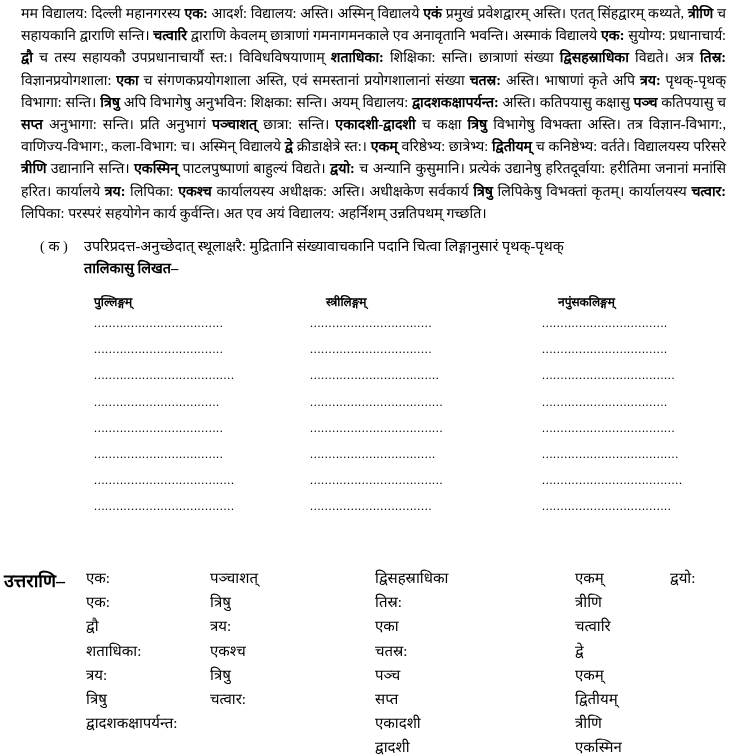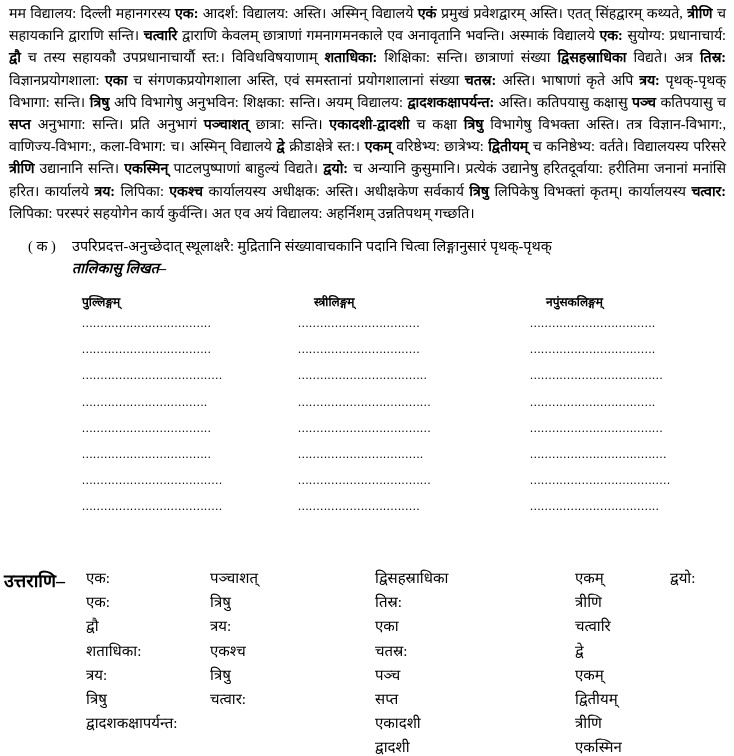--- a/index.html
+++ b/index.html
@@ -14,21 +14,21 @@
     color: #000000;
     overflow: hidden;
     position: relative;
   }
 
   .page {
     position: relative;
     width: 734px;
     height: 620px;
     box-sizing: border-box;
-    padding: 2px 6px 0 8px;
+    padding: 2px 6px 0 20px;
   }
 
   
   .passage {
     font-size: 14.2px;
     line-height: 22.2px;
     text-align: justify;
     text-justify: inter-word;
     letter-spacing: -0.05px;
     word-spacing: 0.3px;
@@ -56,21 +56,20 @@
     display: block;
     padding-left: 42px;
     text-align: justify;
     font-weight: 400;
     margin-top: 12px;
   }
   .q-text-2 {
     display: block;
     padding-left: 42px;
     font-weight: 700;
-    font-style: italic;
   }
 
   
   .blank-table {
     margin-top: 14px;
     width: 100%;
     border-collapse: collapse;
     table-layout: fixed;
   }
   .blank-table td, .blank-table th {

